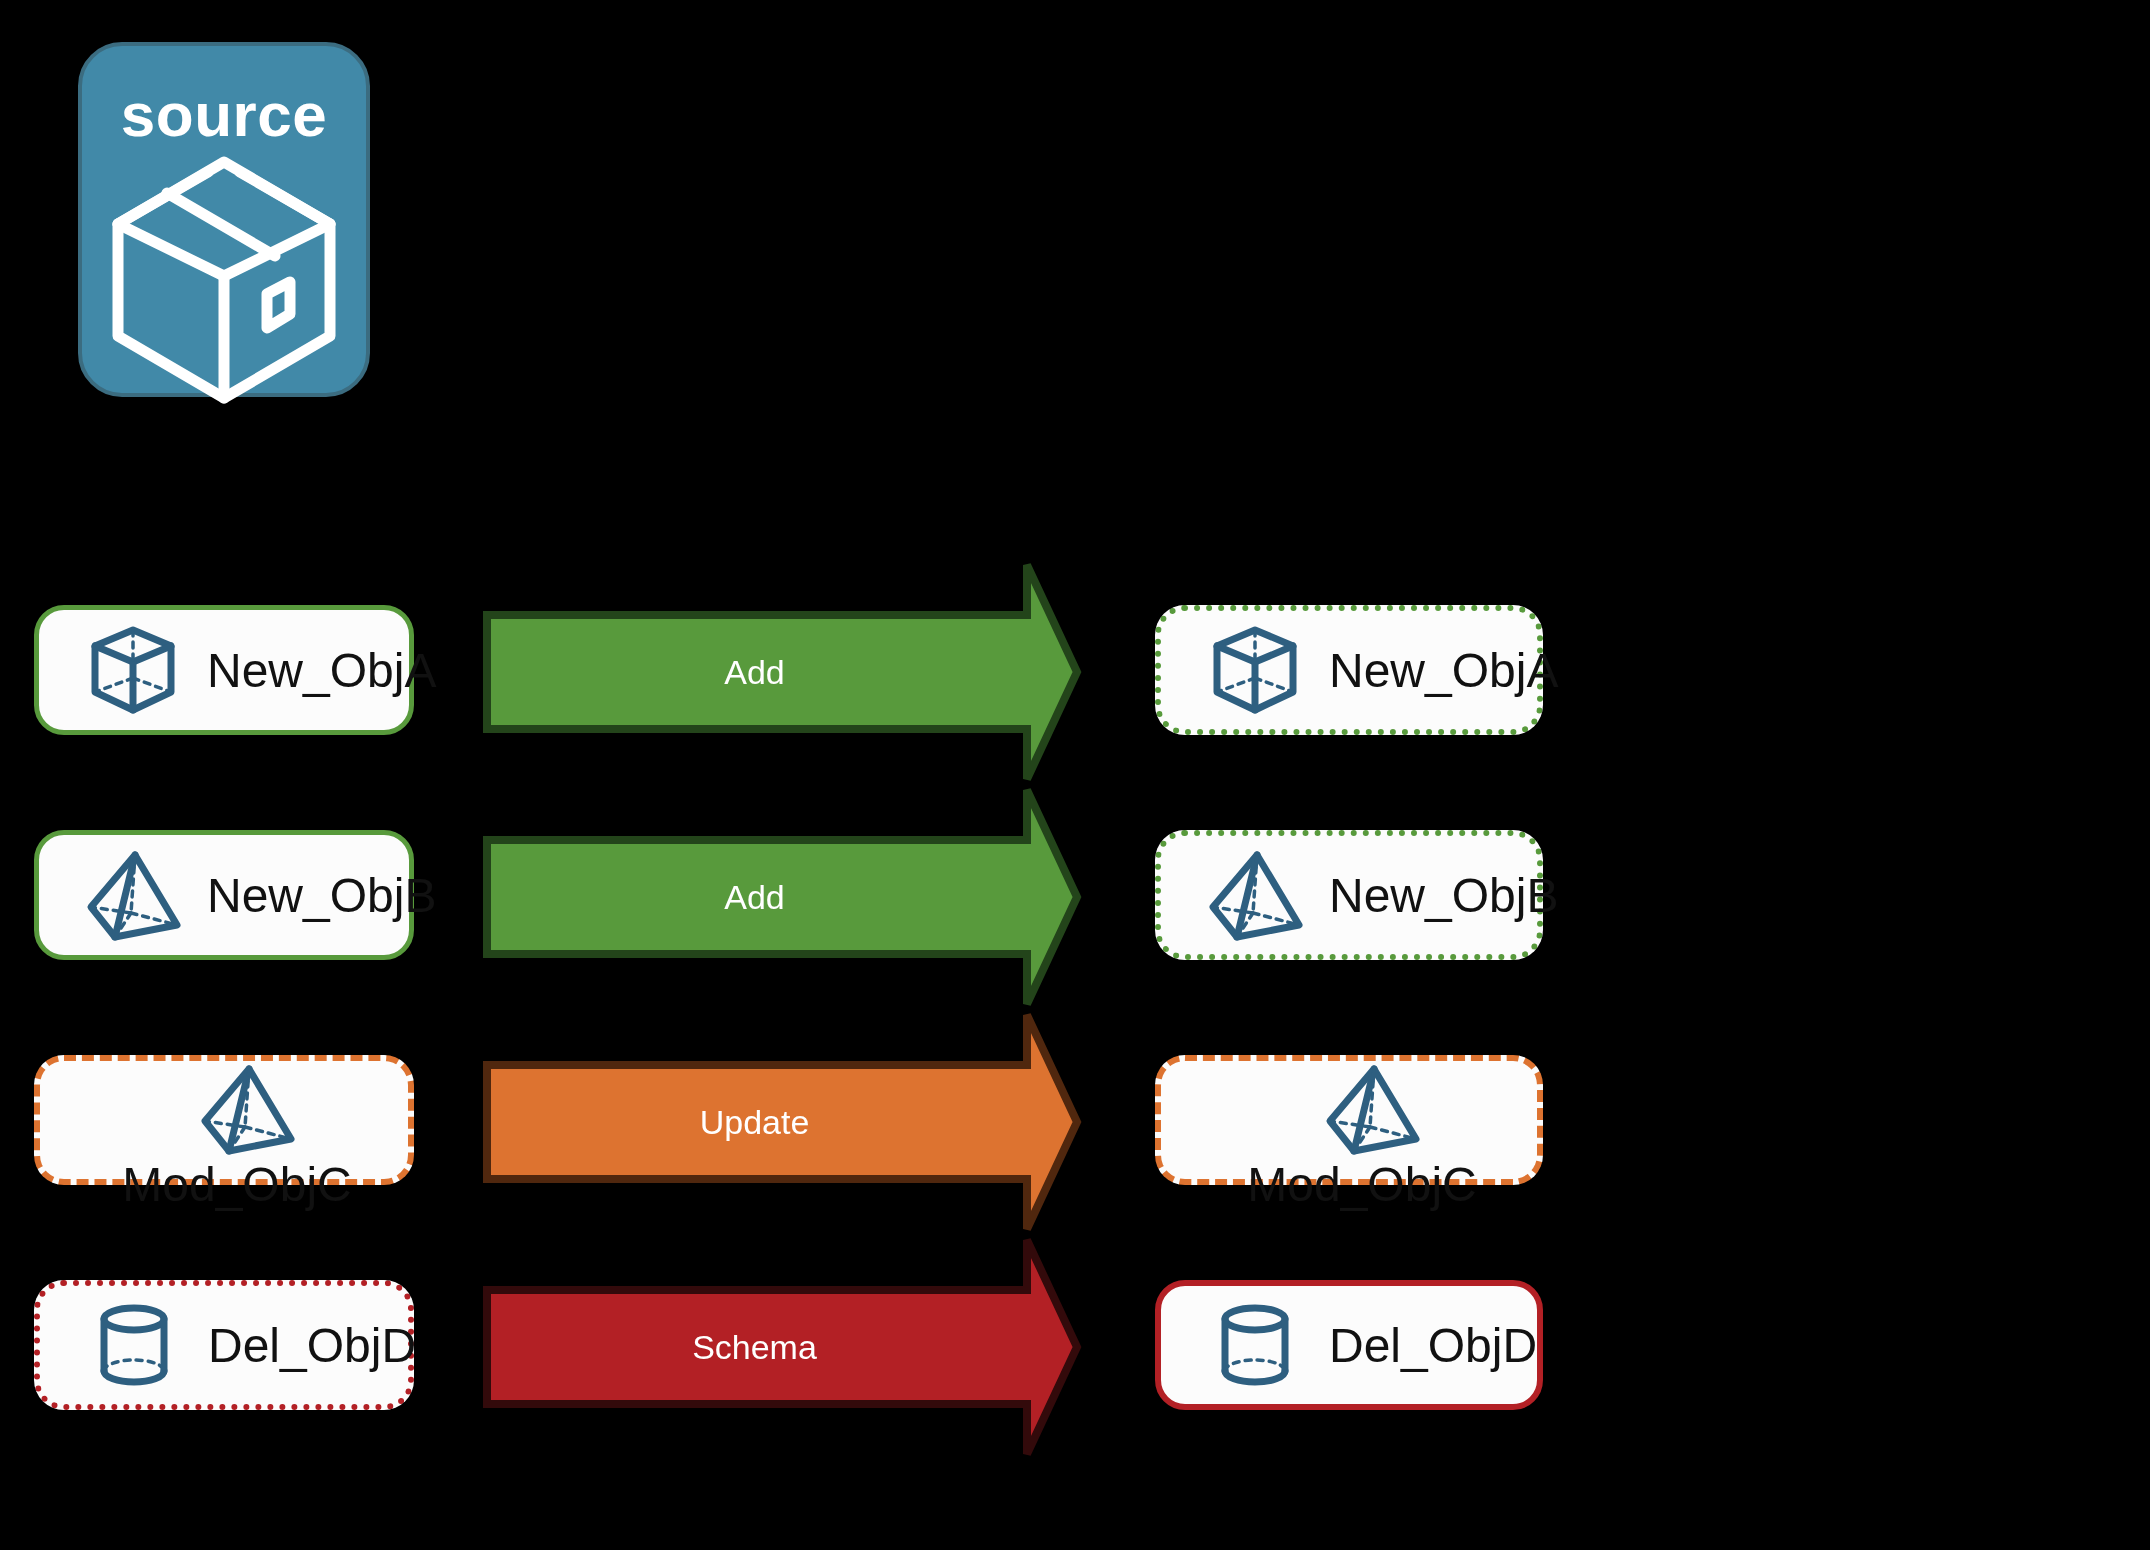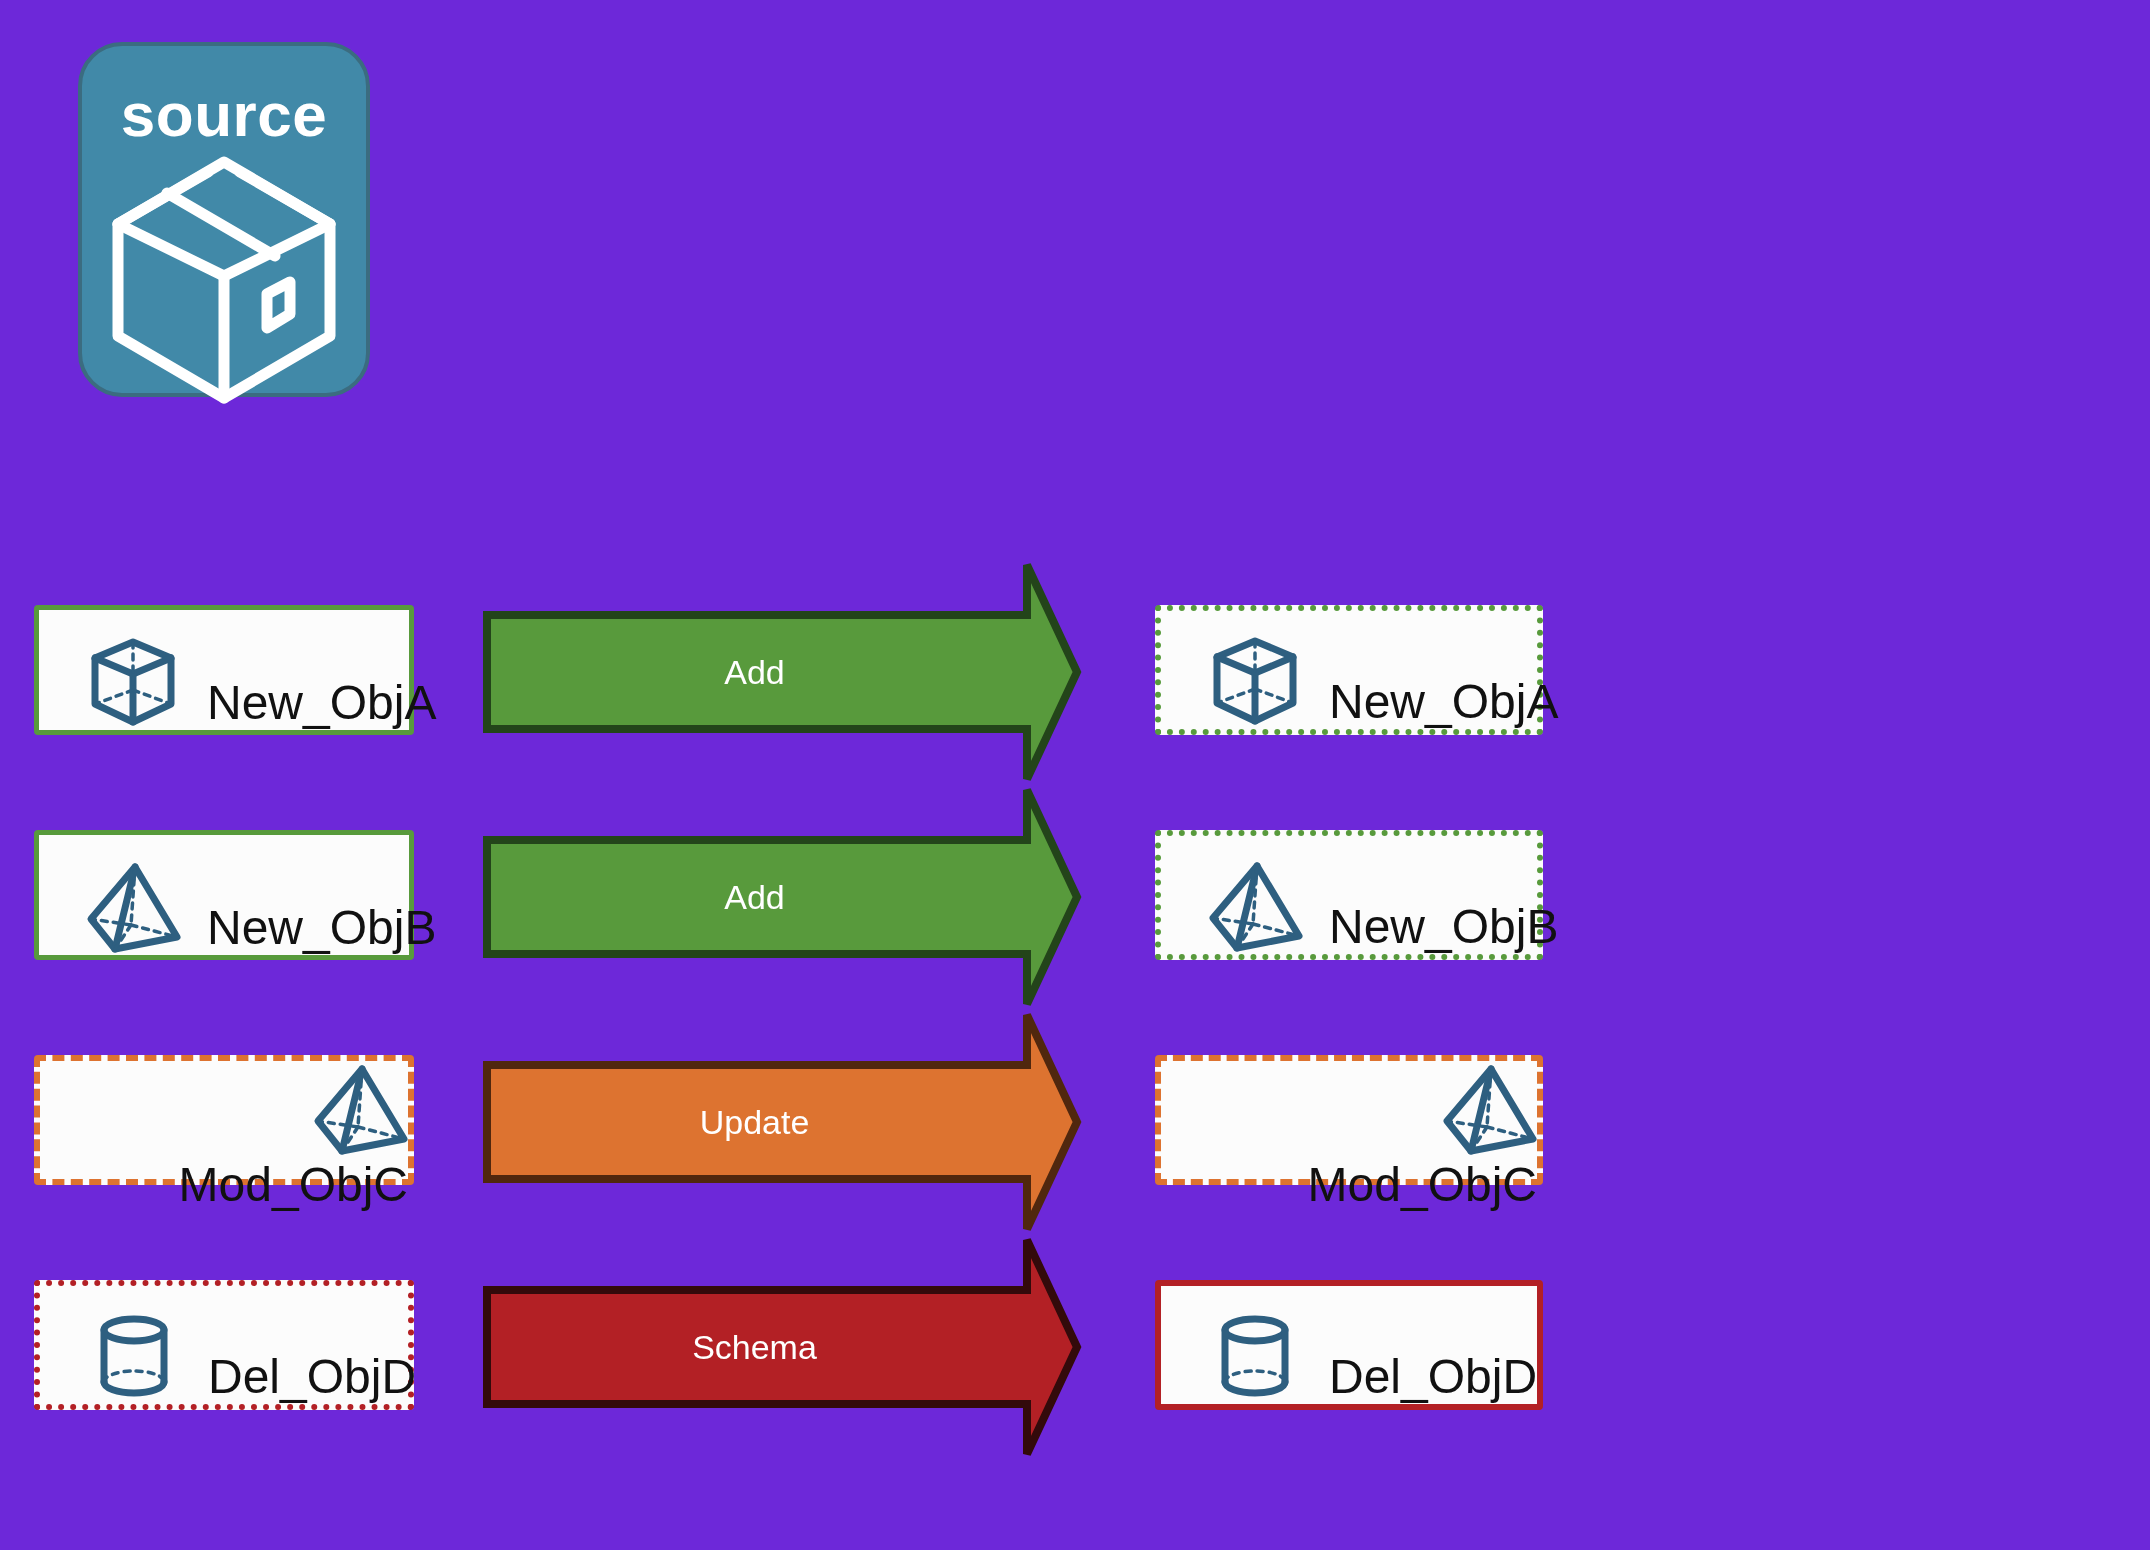--- a/index.html
+++ b/index.html
@@ -8,21 +8,21 @@
     padding: 0;
     background: #ffffff;
   }
   body {
     font-family: "Liberation Sans", sans-serif;
   }
   #stage {
     position: relative;
     width: 2150px;
     height: 1550px;
-    background: #6d28d9;
+    background: #000000;
     overflow: hidden;
   }
 
   
   .endpoint {
     position: absolute;
     box-sizing: border-box;
     background: #4189A8;
     border: 4px solid #3B6C80;
     border-radius: 44px;
@@ -69,23 +69,23 @@
     color: #ffffff;
     font-size: 42px;
     user-select: none;
   }
 
   
   .obj-card {
     position: absolute;
     box-sizing: border-box;
     background: #FCFCFC;
-    border-radius: 4px;
-    display: flex;
-    align-items: flex-end;
+    border-radius: 30px;
+    display: flex;
+    align-items: center;
   }
   .obj-card .obj-icon {
     width: 96px;
     height: 96px;
     flex: 0 0 96px;
     margin-left: 46px;
     display: flex;
     align-items: center;
     justify-content: center;
   }

